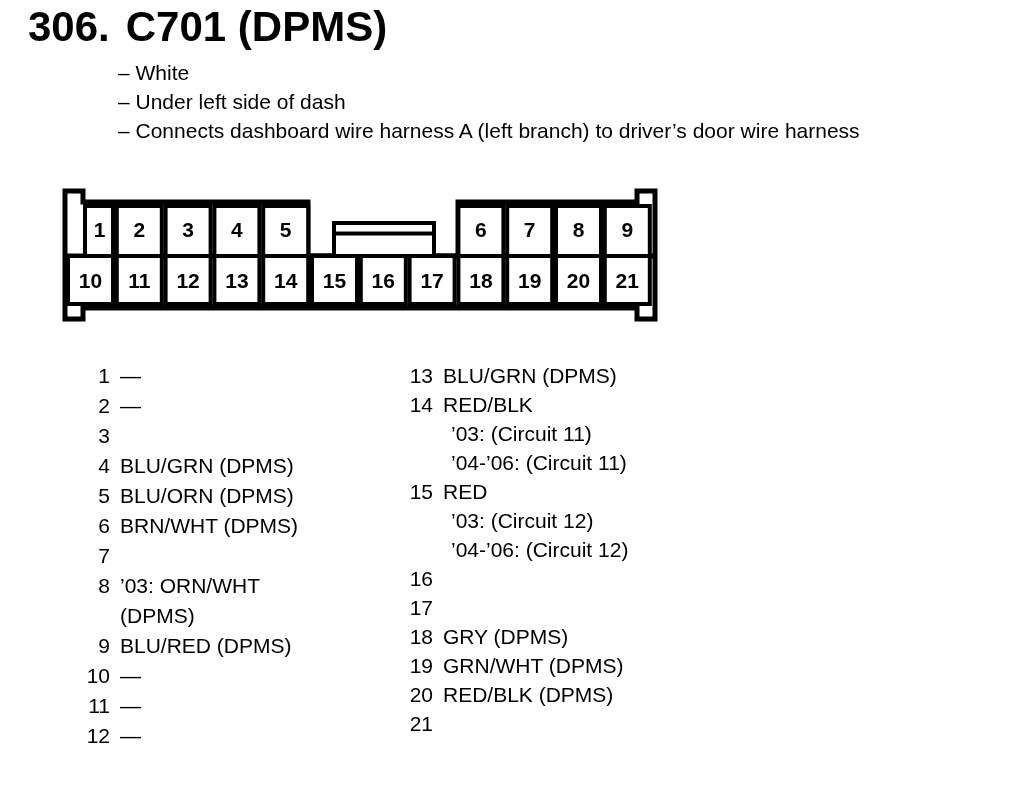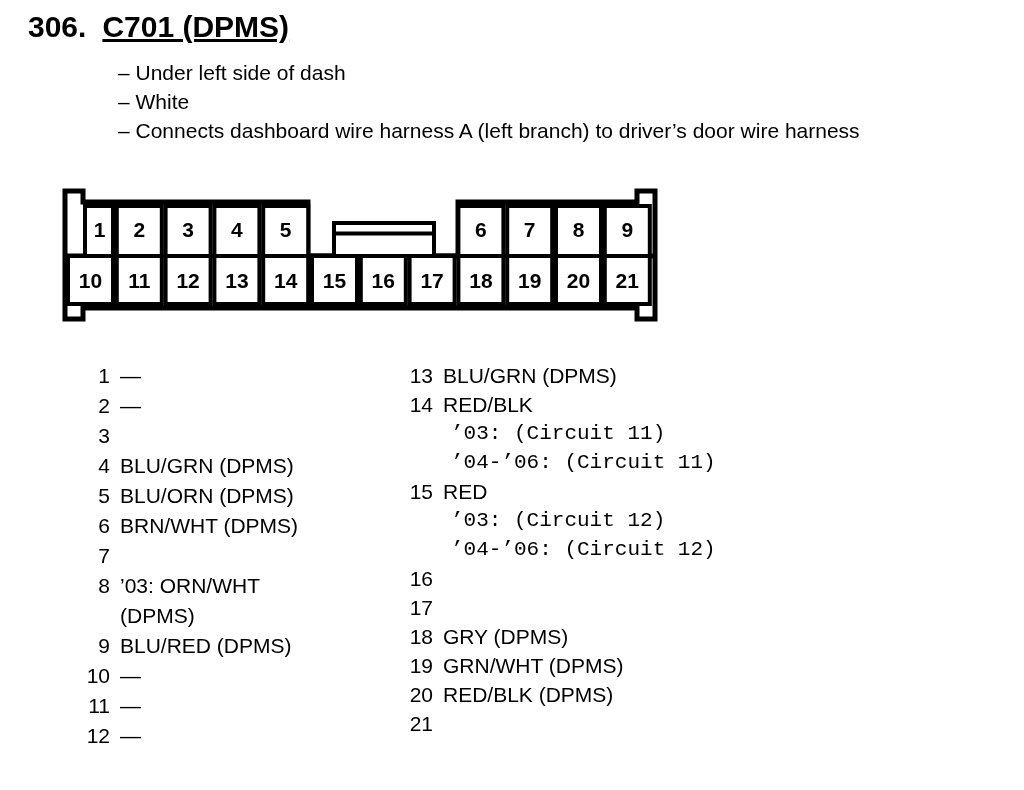--- a/index.html
+++ b/index.html
@@ -12,25 +12,24 @@
     color: #000000;
     font-family: "Liberation Sans", sans-serif;
     overflow: hidden;
   }
 
   
   .title {
     position: absolute;
     left: 28px;
     top: 5px;
-    font-size: 30px;
+    font-size: 42px;
     font-weight: bold;
     line-height: 44px;
     white-space: nowrap;
-    text-decoration: underline;
   }
   .title .t-num { display: inline-block; margin-right: 16px; }
 
   
   .bullets {
     position: absolute;
     left: 118px;
     top: 58px;
     font-size: 21px;
     line-height: 29px;
@@ -63,34 +62,34 @@
   .pinlist-right { left: 391px; top: 361px; line-height: 29px; }
 
   .row { display: flex; }
   .row .num {
     flex: none;
     text-align: right;
     margin-right: 10px;
   }
   .pinlist-left  .num { width: 34px; }
   .pinlist-right .num { width: 42px; }
-  .ind { padding-left: 8px; font-family: Liberation Mono, monospace; }
+  .ind { padding-left: 8px; }
 </style>
 </head>
 <body>
 
 <div class="page">
 
   <div class="title">
     <span class="t-num">306.</span><span>C701 (DPMS)</span>
   </div>
 
   <div class="bullets">
+    <div>– White</div>
     <div>– Under left side of dash</div>
-    <div>– White</div>
     <div>– Connects dashboard wire harness A (left branch) to driver’s door wire harness</div>
   </div>
 
   <div class="connector">
     <svg width="600" height="138" viewBox="0 0 600 138">
 
       <path d="M5,5 H23 V16 H248 V70 H398 V16 H577 V5 H595 V133 H577 V122 H23 V133 H5 Z" fill="#ffffff" stroke="#000000" stroke-width="5"></path>
 
       <line x1="6" y1="70" x2="594" y2="70" stroke="#000000" stroke-width="5"></line>
 

